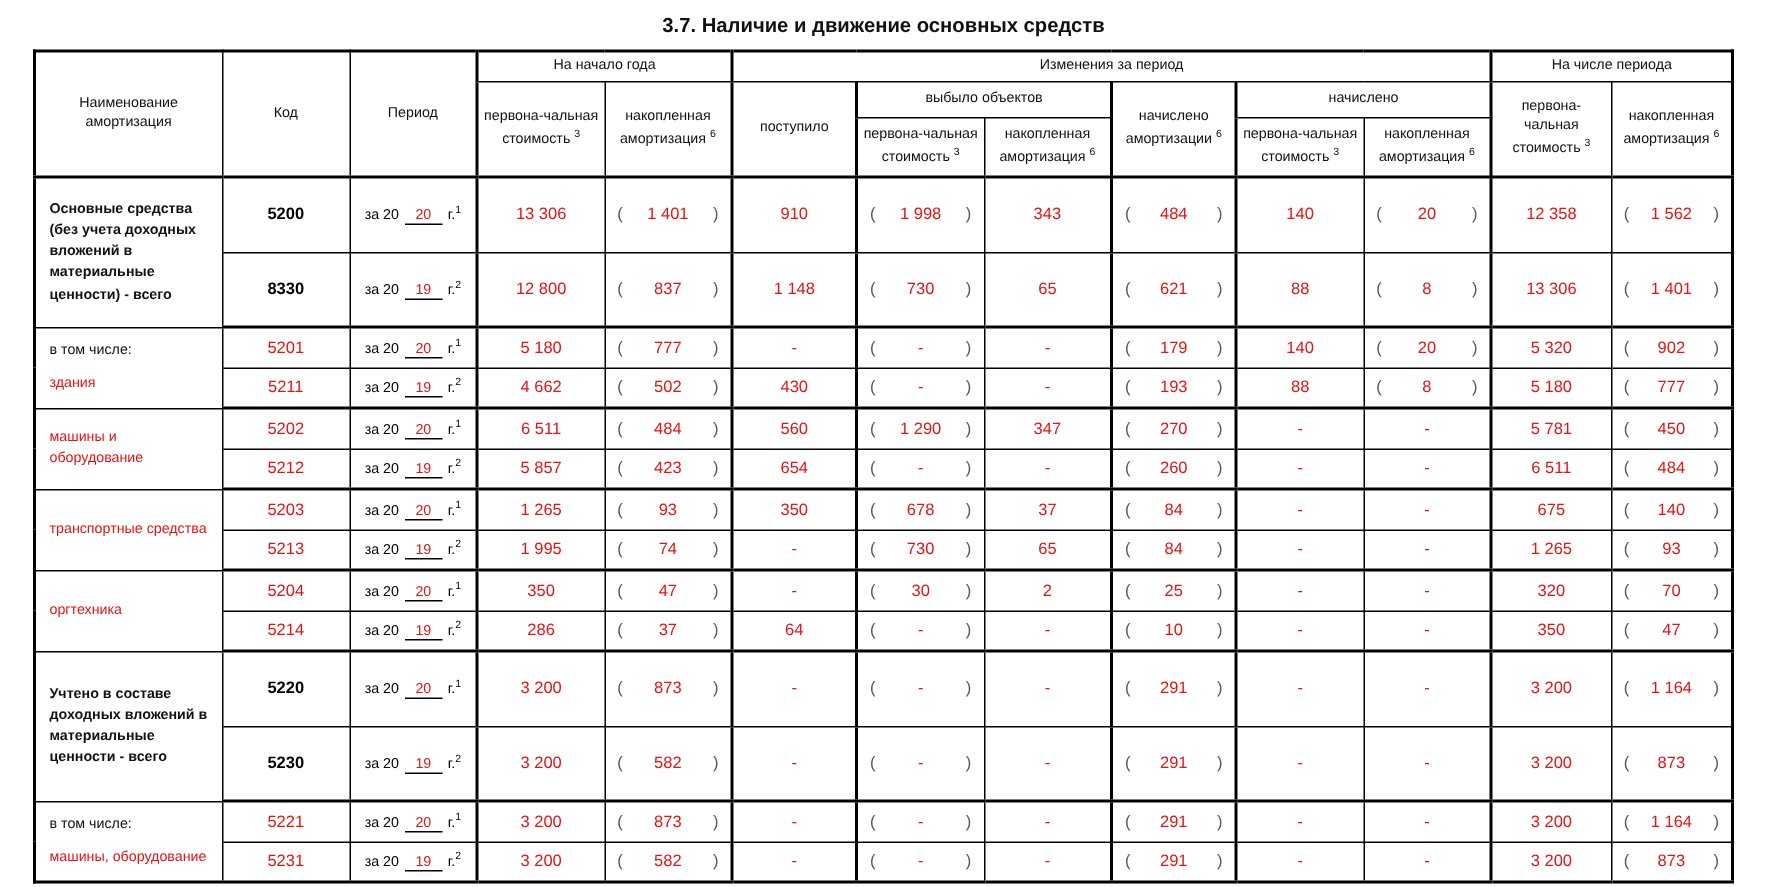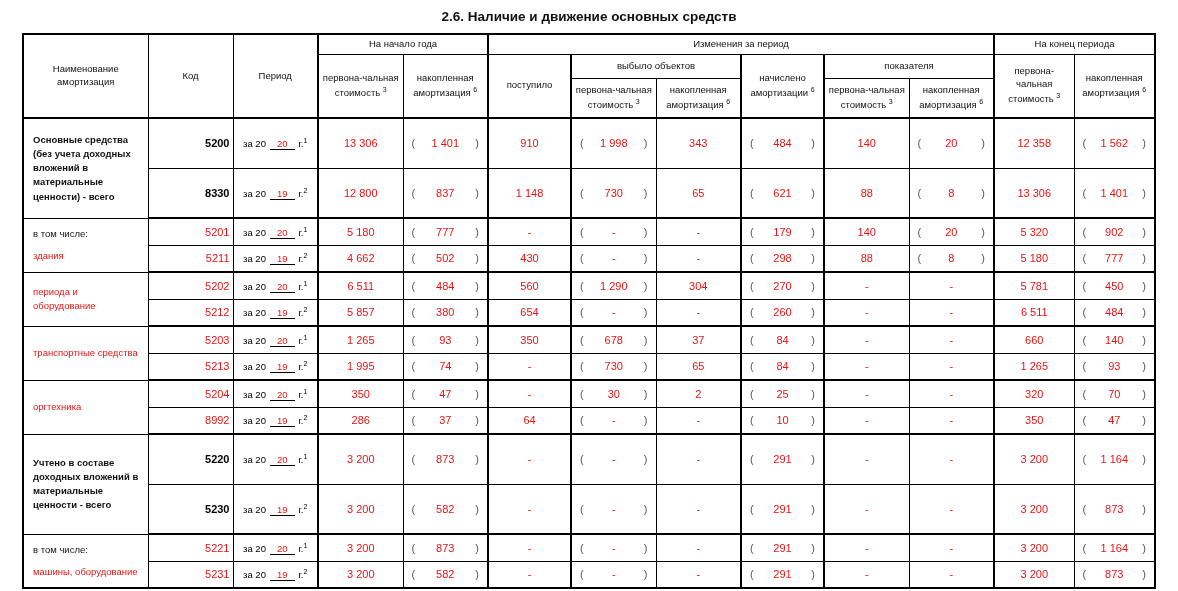--- a/index.html
+++ b/index.html
@@ -16,33 +16,33 @@
   thead tr:last-child th, thead th[rowspan="2"], thead th[rowspan="3"] { border-bottom:2px solid #000; }
   sup { font-size:7px; }
   .bl2 { border-left-width:2px; }
   tr.r-tall td { height:50px; }
   tr.r-sm  td { height:27px; }
   tr.grp-end td { border-bottom-width:2px; }
   td.name { font-size:9.5px; text-align:left; vertical-align:middle; padding:4px 6px 4px 9px; line-height:1.5;margin-left:36px; }
   td.name .wrap { display:flex; flex-direction:column; justify-content:space-around; height:100%; }
   .nm-bold { font-weight:bold; }
   .nm-sub  { color:var(--red); }
-  td.code { font-size:11px; text-align:right; vertical-align:middle; }
+  td.code { font-size:11px; text-align:center; vertical-align:middle; }
   td.code.code-main { font-weight:bold; color:#000; }
   td.code.code-sub  { color:var(--red); }
   td.period { font-size:9.5px; text-align:center; vertical-align:middle; white-space:nowrap; color:#000; }
   td.period .yr { color:var(--red); border-bottom:1px solid #000; padding:0 7px; margin:0 4px; }
   td.val { font-size:11px; color:var(--red); text-align:center; vertical-align:middle; white-space:nowrap; }
   td.val .pw { display:flex; justify-content:space-between; align-items:center; padding:0 5px; }
   td.val .pr { color:var(--gray); }
 </style>
 </head>
 <body>
 
-<div class="title">2.6. Наличие и движение основных средств</div>
+<div class="title">3.7. Наличие и движение основных средств</div>
 
 <table>
   <colgroup>
     <col style="width:125px">
       <col style="width:85px">
       <col style="width:85px">
     <col style="width:85px">
       <col style="width:85px">
       <col style="width:83px">
     <col style="width:85px">
@@ -53,29 +53,29 @@
       <col style="width:80px">
       <col style="width:81px">
   </colgroup>
   <thead>
     <tr>
       <th rowspan="3">Наименование амортизация</th>
       <th rowspan="3">Код</th>
       <th rowspan="3">Период</th>
       <th colspan="2" class="bl2">На начало года</th>
       <th colspan="6" class="bl2">Изменения за период</th>
-      <th colspan="2" class="bl2">На конец периода</th>
+      <th colspan="2" class="bl2">На числе периода</th>
     </tr>
     <tr>
       <th rowspan="2" class="bl2"><span>первона-чальная стоимость</span> <sup>3</sup></th>
       <th rowspan="2"><span>накопленная амортизация</span> <sup>6</sup></th>
       <th rowspan="2" class="bl2">поступило</th>
       <th colspan="2" class="bl2">выбыло объектов</th>
       <th rowspan="2" class="bl2"><span>начислено амортизации</span> <sup>6</sup></th>
-      <th colspan="2" class="bl2">показателя</th>
+      <th colspan="2" class="bl2">начислено</th>
       <th rowspan="2" class="bl2"><span>первона-чальная стоимость</span> <sup>3</sup></th>
       <th rowspan="2"><span>накопленная амортизация</span> <sup>6</sup></th>
     </tr>
     <tr>
       <th class="bl2"><span>первона-чальная стоимость</span> <sup>3</sup></th>
       <th><span>накопленная амортизация</span> <sup>6</sup></th>
       <th class="bl2"><span>первона-чальная стоимость</span> <sup>3</sup></th>
       <th><span>накопленная амортизация</span> <sup>6</sup></th>
     </tr>
   </thead>
@@ -239,21 +239,21 @@
           <div class="pw">
             <span class="pr">(</span>
             <span>-</span>
             <span class="pr">)</span>
           </div>
         </td>
         <td class="val">-</td>
         <td class="val bl2">
           <div class="pw">
             <span class="pr">(</span>
-            <span>298</span>
+            <span>193</span>
             <span class="pr">)</span>
           </div>
         </td>
         <td class="val bl2">88</td>
         <td class="val">
           <div class="pw">
             <span class="pr">(</span>
             <span>8</span>
             <span class="pr">)</span>
           </div>
@@ -263,42 +263,42 @@
           <div class="pw">
             <span class="pr">(</span>
             <span>777</span>
             <span class="pr">)</span>
           </div>
         </td>
       </tr>
       <tr class="r-sm">
         <td class="name" rowspan="2">
           <div class="wrap">
-            <span class="nm-sub">периода и оборудование</span>
+            <span class="nm-sub">машины и оборудование</span>
           </div>
         </td>
         <td class="code code-sub">5202</td>
         <td class="period"><span>за 20</span><span class="yr">20</span><span>г.<sup>1</sup></span></td>
         <td class="val bl2">6 511</td>
         <td class="val">
           <div class="pw">
             <span class="pr">(</span>
             <span>484</span>
             <span class="pr">)</span>
           </div>
         </td>
         <td class="val bl2">560</td>
         <td class="val bl2">
           <div class="pw">
             <span class="pr">(</span>
             <span>1 290</span>
             <span class="pr">)</span>
           </div>
         </td>
-        <td class="val">304</td>
+        <td class="val">347</td>
         <td class="val bl2">
           <div class="pw">
             <span class="pr">(</span>
             <span>270</span>
             <span class="pr">)</span>
           </div>
         </td>
         <td class="val bl2">-</td>
         <td class="val">-</td>
         <td class="val bl2">5 781</td>
@@ -310,21 +310,21 @@
           </div>
         </td>
       </tr>
       <tr class="r-sm grp-end">
         <td class="code code-sub">5212</td>
         <td class="period"><span>за 20</span><span class="yr">19</span><span>г.<sup>2</sup></span></td>
         <td class="val bl2">5 857</td>
         <td class="val">
           <div class="pw">
             <span class="pr">(</span>
-            <span>380</span>
+            <span>423</span>
             <span class="pr">)</span>
           </div>
         </td>
         <td class="val bl2">654</td>
         <td class="val bl2">
           <div class="pw">
             <span class="pr">(</span>
             <span>-</span>
             <span class="pr">)</span>
           </div>
@@ -375,21 +375,21 @@
         <td class="val">37</td>
         <td class="val bl2">
           <div class="pw">
             <span class="pr">(</span>
             <span>84</span>
             <span class="pr">)</span>
           </div>
         </td>
         <td class="val bl2">-</td>
         <td class="val">-</td>
-        <td class="val bl2">660</td>
+        <td class="val bl2">675</td>
         <td class="val">
           <div class="pw">
             <span class="pr">(</span>
             <span>140</span>
             <span class="pr">)</span>
           </div>
         </td>
       </tr>
       <tr class="r-sm grp-end">
         <td class="code code-sub">5213</td>
@@ -466,21 +466,21 @@
         <td class="val bl2">320</td>
         <td class="val">
           <div class="pw">
             <span class="pr">(</span>
             <span>70</span>
             <span class="pr">)</span>
           </div>
         </td>
       </tr>
       <tr class="r-sm grp-end">
-        <td class="code code-sub">8992</td>
+        <td class="code code-sub">5214</td>
         <td class="period"><span>за 20</span><span class="yr">19</span><span>г.<sup>2</sup></span></td>
         <td class="val bl2">286</td>
         <td class="val">
           <div class="pw">
             <span class="pr">(</span>
             <span>37</span>
             <span class="pr">)</span>
           </div>
         </td>
         <td class="val bl2">64</td>

